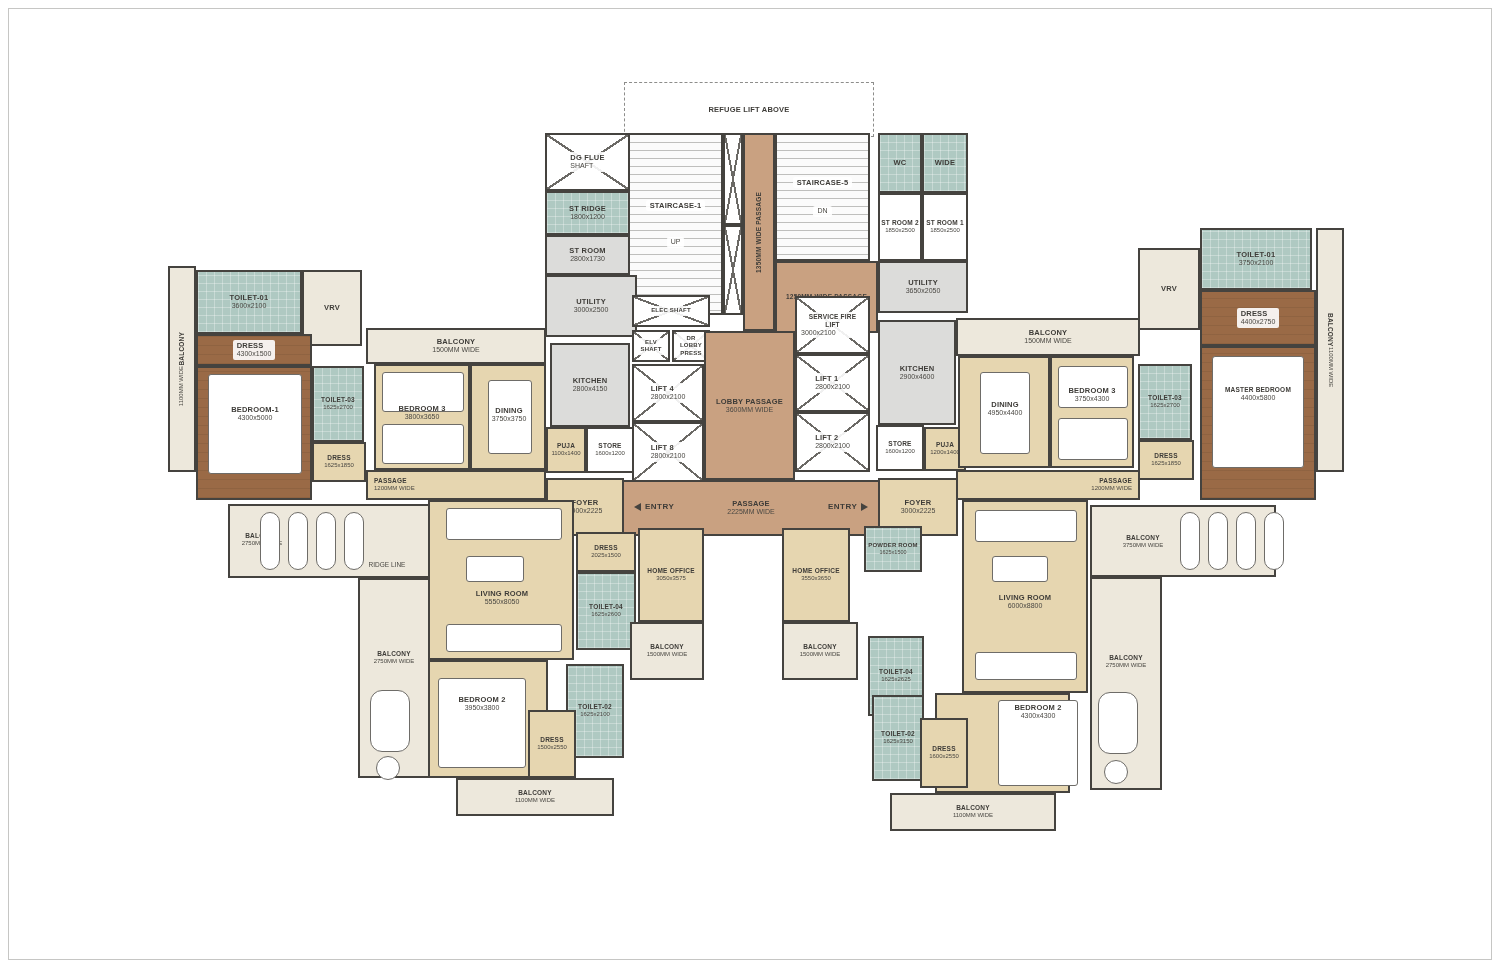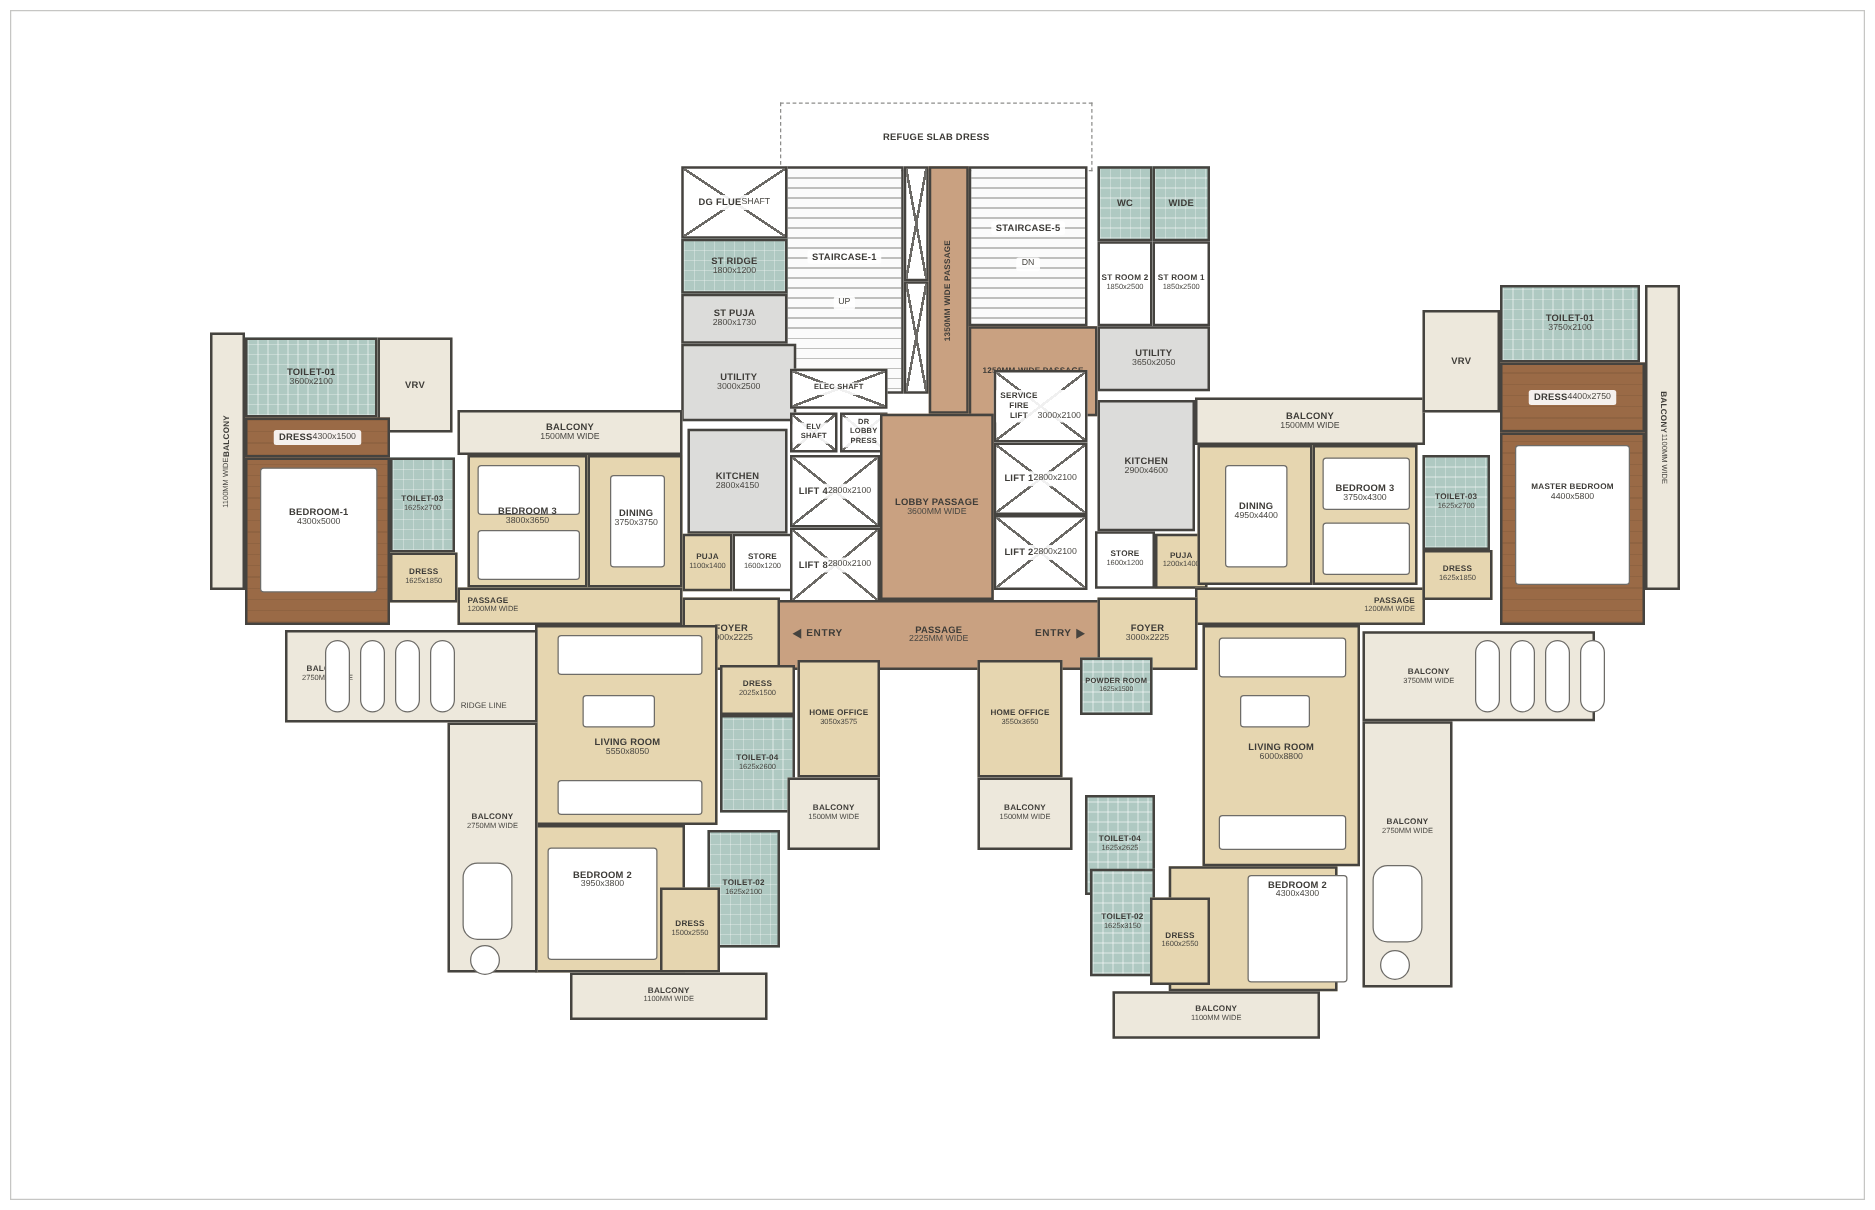--- a/index.html
+++ b/index.html
@@ -3,21 +3,21 @@
 <meta charset="utf-8">
 <style>
   html,body{margin:0;padding:0;background:#fff;}
   #stage{position:relative;width:1500px;height:968px;background:#ffffff;overflow:hidden;
          font-family:"Liberation Sans",sans-serif;}
   .frame{position:absolute;left:8px;top:8px;right:8px;bottom:8px;border:1px solid #c6c6c4;}
   .rm{position:absolute;box-sizing:border-box;border:2px solid #45433f;display:flex;
       flex-direction:column;align-items:center;justify-content:center;text-align:center;overflow:hidden;}
   .nm{font-weight:bold;font-size:7.5px;line-height:1.25;color:#3e3c38;letter-spacing:.2px;display:block;font-style:normal;}
   .dm{font-size:7px;line-height:1.2;color:#4a4843;display:block;font-style:normal;}
-  .chip{background:rgba(255,255,255,.9);padding:1px 4px;border-radius:2px;display:flex;flex-direction:row;align-items:flex-end;}
+  .chip{background:rgba(255,255,255,.9);padding:1px 4px;border-radius:2px;display:flex;flex-direction:column;align-items:flex-start;}
   .beige{background:#e6d6b0;}
   .cream{background:#ede8dc;}
   .tan{background:#c9a181;}
   .teal{background:#afc9c2;background-image:repeating-linear-gradient(0deg,rgba(255,255,255,.3) 0 1px,transparent 1px 8px),repeating-linear-gradient(90deg,rgba(255,255,255,.3) 0 1px,transparent 1px 8px);}
   .wood{background:#9a6a46;background-image:repeating-linear-gradient(0deg,rgba(0,0,0,.07) 0 1px,transparent 1px 9px);}
   .gray{background:#dcdcda;}
   .white{background:#ffffff;}
   .stairs{background:repeating-linear-gradient(to bottom,#fbfbfb 0 7px,#bfbfbd 7px 8px);}
   .xbox{background-image:linear-gradient(to top right,transparent calc(50% - 1px),#6b6965 calc(50% - 1px),#6b6965 calc(50% + 1px),transparent calc(50% + 1px)),linear-gradient(to bottom right,transparent calc(50% - 1px),#6b6965 calc(50% - 1px),#6b6965 calc(50% + 1px),transparent calc(50% + 1px));background-color:#fff;}
   .dashed{border:1.5px dashed #8d8d8b;background:transparent;}
@@ -34,21 +34,21 @@
   .left-just{align-items:flex-start;padding-left:6px;}
   .right-just{align-items:flex-end;padding-right:6px;}
 </style>
 </head>
 <body>
 
 <div id="stage">
   <div class="frame"></div>
 
   <div class="rm dashed" style="left:624px;top:82px;width:250px;height:55px">
-    <i class="nm">REFUGE SLAB DRESS</i>
+    <i class="nm">REFUGE LIFT ABOVE</i>
   </div>
 
   <div class="rm stairs" style="left:628px;top:133px;width:95px;height:182px">
     <span class="chip">
         <i class="nm">STAIRCASE-1</i>
       </span>
     <span class="chip" style="margin-top:26px">
         <i class="dm">UP</i>
       </span>
   </div>
@@ -73,21 +73,21 @@
     <span class="chip">
         <i class="nm">DG FLUE</i>
         <i class="dm">SHAFT</i>
       </span>
   </div>
   <div class="rm teal" style="left:545px;top:191px;width:85px;height:44px">
     <i class="nm">ST RIDGE</i>
       <i class="dm">1800x1200</i>
   </div>
   <div class="rm gray" style="left:545px;top:235px;width:85px;height:40px">
-    <i class="nm">ST PUJA</i>
+    <i class="nm">ST ROOM</i>
       <i class="dm">2800x1730</i>
   </div>
   <div class="rm gray" style="left:545px;top:275px;width:92px;height:62px">
     <i class="nm">UTILITY</i>
       <i class="dm">3000x2500</i>
   </div>
   <div class="rm gray" style="left:550px;top:343px;width:80px;height:84px">
     <i class="nm">KITCHEN</i>
       <i class="dm">2800x4150</i>
   </div>

